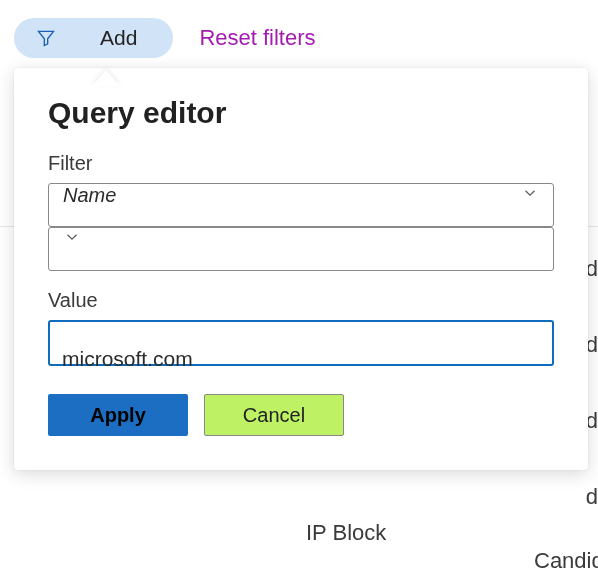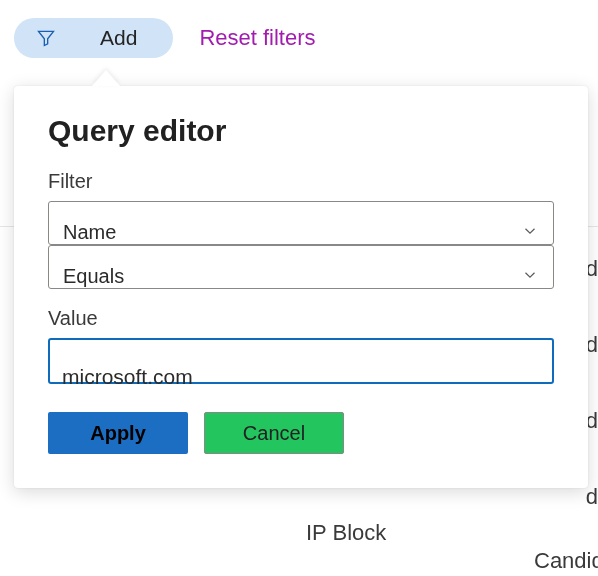--- a/index.html
+++ b/index.html
@@ -53,21 +53,21 @@
       height: 0;
       border-left: 14px solid transparent;
       border-right: 14px solid transparent;
       border-bottom: 16px solid #fff;
       filter: drop-shadow(0 -2px 2px rgba(0,0,0,0.08));
       z-index: 3;
     }
     .panel {
       position: absolute;
       left: 14px;
-      top: 86px;
+      top: 68px;
       width: 574px;
       background: #fff;
       box-shadow: 0 4px 18px rgba(0,0,0,0.15), 0 0 2px rgba(0,0,0,0.1);
       border-radius: 4px;
       padding: 28px 34px 34px 34px;
       z-index: 2;
     }
     .panel-title {
       font-size: 30px;
       font-weight: 600;
@@ -83,24 +83,25 @@
     .form-label:first-of-type {
       margin-top: 0;
     }
     .select {
       position: relative;
       width: 100%;
       border: 1px solid #8a8886;
       border-radius: 3px;
       height: 44px;
       display: flex;
-      align-items: flex-end;
+      align-items: flex-start;
       padding: 0 14px;
       cursor: pointer;
       background: #fff;
+      font-style: italic;
     }
     .select .value {
       font-size: 20px;
       color: #2b2b2b;
       flex: 1;
     }
     .select .chevron {
       color: #5b5b5b;
     }
     .text-input {
@@ -139,21 +140,21 @@
       cursor: pointer;
       padding: 0 24px;
     }
     .btn-primary {
       background: #1b6ec2;
       color: #000000;
       font-weight: 600;
       border: none;
     }
     .btn-secondary {
-      background: #22c55e;
+      background: #bef264;
       color: #222;
       border: 1px solid #8a8886;
     }
     .bg-text {
       position: absolute;
       font-size: 22px;
       color: #3a3a3a;
       z-index: 1;
     }
     .bg-d {
@@ -201,21 +202,20 @@
   <div class="select">
     <span class="value">Name</span>
     <span class="chevron">
       <svg width="18" height="18" viewBox="0 0 24 24" fill="none" stroke="#5b5b5b" stroke-width="1.6">
         <polyline points="6 9 12 15 18 9"></polyline>
       </svg>
     </span>
   </div>
 
   <div class="select">
-    <span class="value">Equals</span>
     <span class="chevron">
       <svg width="18" height="18" viewBox="0 0 24 24" fill="none" stroke="#5b5b5b" stroke-width="1.6">
         <polyline points="6 9 12 15 18 9"></polyline>
       </svg>
     </span>
   </div>
 
   <div class="form-label">Value</div>
   <div class="text-input">
     <input type="text" value="microsoft.com" style="">

